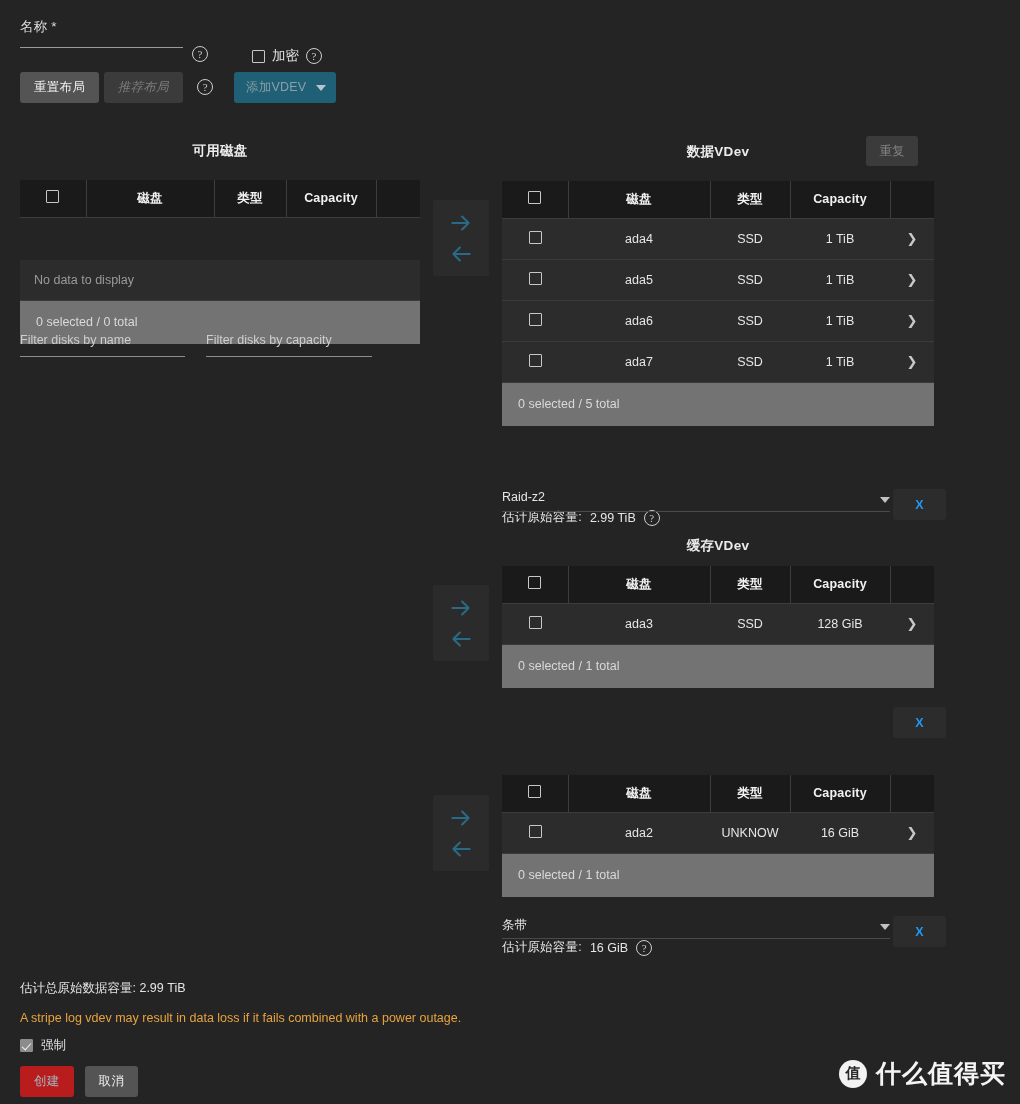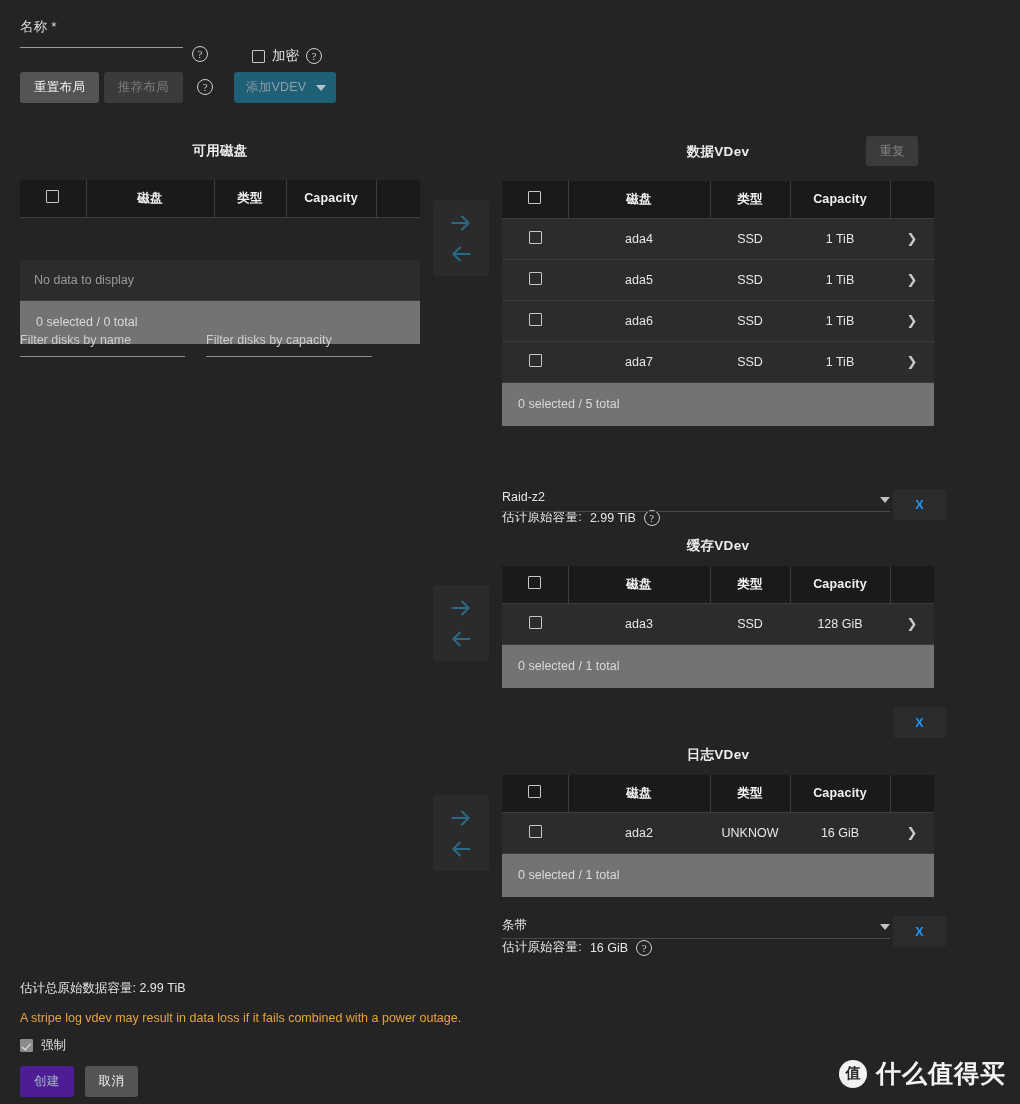--- a/index.html
+++ b/index.html
@@ -42,22 +42,22 @@
   }
   .enc-label { font-size: 13.5px; color: #e2e2e2; }
 
   
   .btn-row { position: absolute; left: 20px; top: 72px; height: 32px; }
   .btn {
     border: none; border-radius: 3px; font-size: 12.5px; cursor: pointer;
     font-family: inherit; height: 31px; padding: 0 14px; letter-spacing: .3px;
   }
   .btn-grey { background: #545454; color: #f2f2f2; }
-  .btn-grey-dis { background: #3b3b3b; color: #7d7d7d; }
-  .btn-teal { background: #4c1d95; color: #9fb6bf; }
+  .btn-grey-dis { background: #3b3b3b; color: #7d7d7d; font-style: italic; }
+  .btn-teal { background: #b91c1c; color: #9fb6bf; }
   .btnrow-help { display:inline-block; vertical-align: middle; margin: 0 0 0 10px; }
   .addvdev {
     position: absolute; left: 234px; top: 72px; width: 102px; height: 31px;
     background: #1f6076; border-radius: 3px; display: flex; align-items: center;
     justify-content: space-between; padding: 0 10px 0 12px; cursor: pointer;
   }
   .addvdev-label { font-size: 12.5px; color: #8e9ea6; letter-spacing: .2px; }
   .caret { width: 0; height: 0; border-left: 5px solid transparent; border-right: 5px solid transparent;
            border-top: 6px solid #b8c6cc; }
 
@@ -317,21 +317,20 @@
 
   <div class="arrows" style="left:433px; top:795px;">
     <svg class="arrow-btn" viewBox="0 0 24 24">
       <path d="M4 12h15M13 6l6 6-6 6" fill="none" stroke="#2a6a86" stroke-width="1.9" stroke-linecap="round" stroke-linejoin="round"></path>
     </svg>
     <svg class="arrow-btn" viewBox="0 0 24 24">
       <path d="M20 12H5M11 6l-6 6 6 6" fill="none" stroke="#2a6a86" stroke-width="1.9" stroke-linecap="round" stroke-linejoin="round"></path>
     </svg>
   </div>
 
-  <div class="panel-title" style="left:502px; top:746px; width:432px;">日志VDev</div>
 
   <div class="disk-table" style="left:502px; top:775px; width:432px;">
     <table class="dt">
       <thead>
         <tr>
           <th class="cbcell">
             <span class="cbox"></span>
           </th>
           <th>磁盘</th>
           <th style="width:80px">类型</th>

